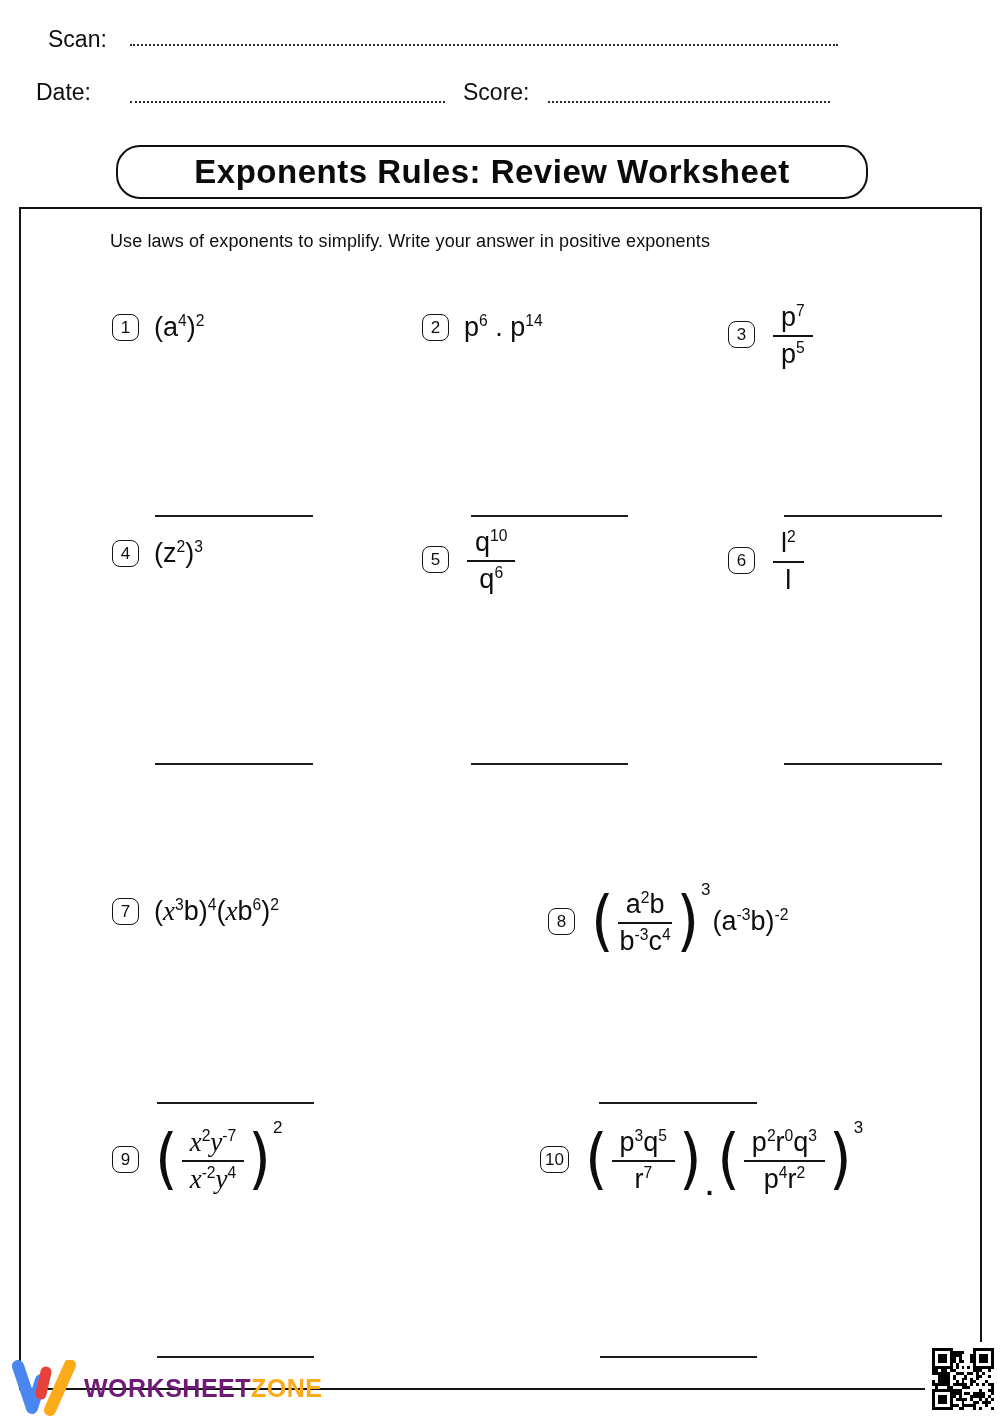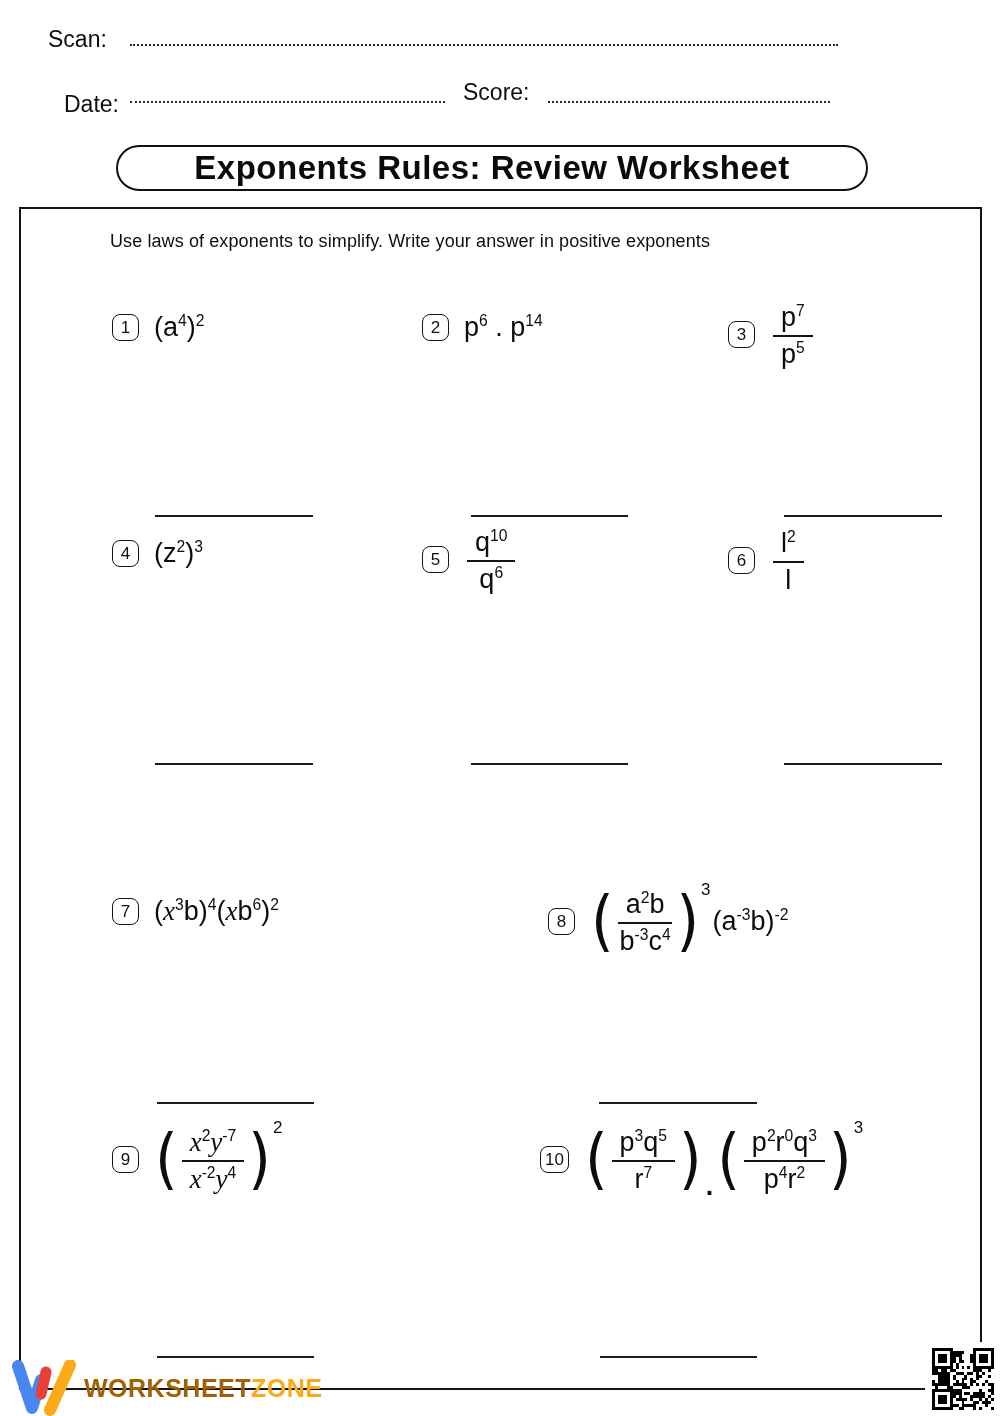--- a/index.html
+++ b/index.html
@@ -3,29 +3,29 @@
 <meta charset="utf-8">
 <style>
   * { margin:0; padding:0; box-sizing:border-box; }
   html,body { background:#ffffff; }
   body { font-family:"Liberation Sans", sans-serif; color:#111; }
   .page { position:relative; width:1000px; height:1416px; background:#fff; overflow:hidden; }
 
   
   .hdr-label { position:absolute; font-size:23px; color:#0e0e0e; }
   .lbl-name  { left:48px;  top:26px; }
-  .lbl-date  { left:64px;  top:79px;margin-top:12px; }
+  .lbl-date  { left:36px;  top:79px; }
   .lbl-score { left:463px; top:79px; }
   .dotline { position:absolute; border-bottom:2.6px dotted #2a2a2a; }
   .dl-name  { left:130px; top:44px;  width:708px; }
   .dl-date  { left:130px; top:101px; width:315px; }
   .dl-score { left:548px; top:101px; width:282px; }
 
   
-  .title-pill { position:absolute; left:116px; top:145px; width:752px; height:46px;
+  .title-pill { position:absolute; left:116px; top:145px; width:752px; height:54px;
     border:2.6px solid #101010; border-radius:24px;
     display:flex; align-items:center; justify-content:center;
     font-size:33px; font-weight:bold; letter-spacing:0.5px; color:#0b0b0b; }
 
   
   .main-box { position:absolute; left:19px; top:207px; width:963px; height:1183px;
     border:2.4px solid #141414; background:#fff; }
 
   .instruction { position:absolute; font-size:18px; color:#0e0e0e; letter-spacing:0.1px; white-space:nowrap; }
   .ins-1 { left:110px; top:231px; }
@@ -71,21 +71,21 @@
   .al-r2c3 { left:784px; top:763px; width:158px; }
   .al-r3c1 { left:157px; top:1102px; width:157px; }
   .al-r3c2 { left:599px; top:1102px; width:158px; }
   .al-r4c1 { left:157px; top:1356px; width:157px; }
   .al-r4c2 { left:600px; top:1356px; width:157px; }
 
   
   .logo { position:absolute; left:8px; top:1360px; display:flex; align-items:center; z-index:3; }
   .logo-w { width:74px; height:56px; flex:0 0 auto; }
   .logo-words { font-size:25px; font-weight:bold; letter-spacing:0.5px; white-space:nowrap; margin-left:2px; }
-  .logo-word1 { color:#a16207;text-align:center; }
+  .logo-word1 { color:#701a75;text-align:center; }
   .logo-word2 { color:#fbab19; }
 
   .scan-text { position:absolute; left:556px; top:1374px; font-size:25px; color:#222;
     white-space:nowrap; z-index:3; letter-spacing:0.3px; }
 
   .qr-panel { position:absolute; left:925px; top:1342px; width:75px; height:74px;
     background:#fff; display:flex; align-items:center; justify-content:center; z-index:4; }
   .qr-panel svg { width:62px; height:62px; }
 </style>
 </head>

